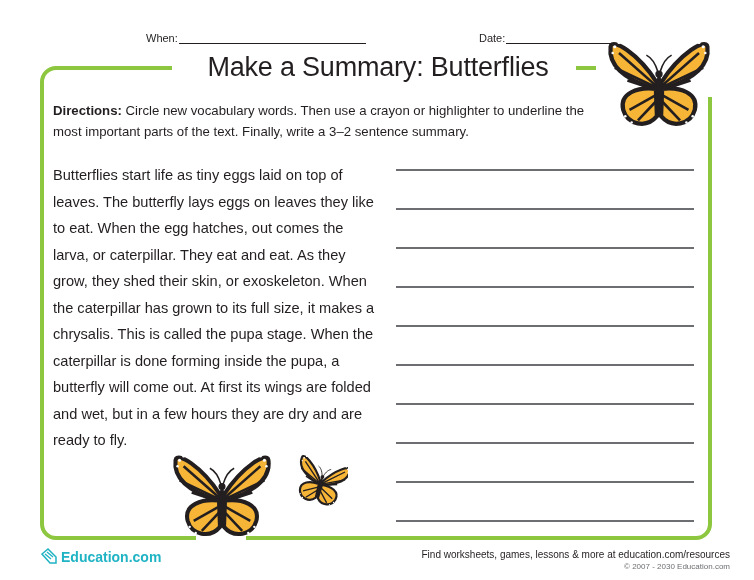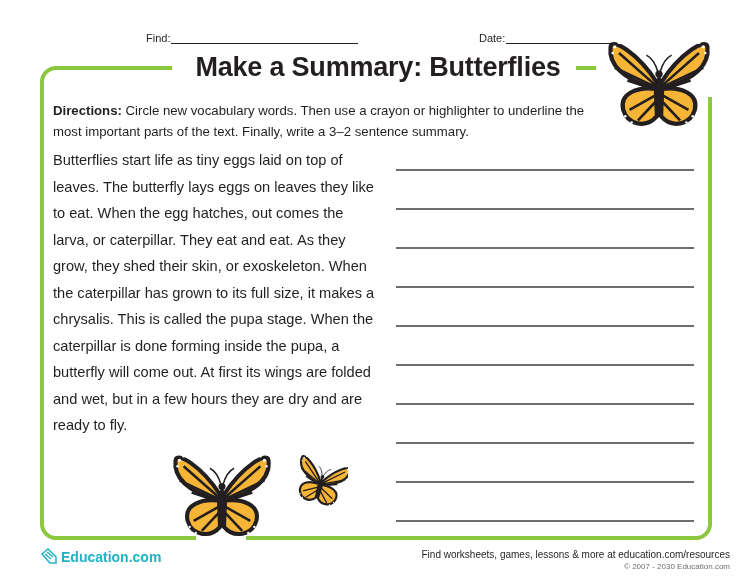--- a/index.html
+++ b/index.html
@@ -11,47 +11,47 @@
     #name-field { left: 146px; }
     #name-field .line { width: 187px; }
     #date-field { left: 479px; }
     #date-field .line { width: 110px; }
 
     .frame { position: absolute; left: 40px; top: 66px; width: 672px; height: 474px; border: 4px solid #8dc63f; border-radius: 16px; }
     .frame-gap-title { position: absolute; left: 172px; top: 60px; width: 404px; height: 16px; background: #fff; }
     .frame-gap-butterfly-top { position: absolute; left: 596px; top: 55px; width: 130px; height: 42px; background: #fff; }
     .frame-gap-bottom1 { position: absolute; left: 196px; top: 530px; width: 50px; height: 14px; background: #fff; }
 
-    .title { position: absolute; left: 180px; top: 52px; width: 396px; text-align: center; font-size: 27px; font-weight: bold; color: #231f20; letter-spacing: -0.2px; }
+    .title { position: absolute; left: 180px; top: 52px; width: 396px; text-align: center; font-size: 27px; font-weight: normal; color: #231f20; letter-spacing: -0.2px; }
 
     .directions { position: absolute; left: 53px; top: 100px; width: 560px; font-size: 13.2px; line-height: 21px; color: #231f20; }
     .directions b { font-weight: bold; }
 
-    .passage { position: absolute; left: 53px; top: 147px; width: 330px; font-size: 14.6px; line-height: 26.5px; color: #231f20; }
+    .passage { position: absolute; left: 53px; top: 162px; width: 330px; font-size: 14.6px; line-height: 26.5px; color: #231f20; }
 
     .answer-lines { position: absolute; left: 396px; top: 169px; width: 298px; }
     .answer-line { height: 39px; border-top: 2px solid #6d6e71; }
 
     .butterfly { position: absolute; }
     #butterfly-top { left: 596px; top: 32px; width: 126px; height: 100px; }
     #butterfly-bottom-large { left: 170px; top: 446px; width: 104px; height: 96px; }
     #butterfly-bottom-small { left: 294px; top: 455px; width: 54px; height: 52px; }
 
     .logo { position: absolute; left: 40px; top: 548px; display: flex; align-items: center; color: #1fb3c4; font-size: 14px; font-weight: bold; }
     .logo svg { margin-right: 3px; }
 
     .footer-text { position: absolute; right: 24px; top: 549px; text-align: right; }
     .footer-main { font-size: 10px; color: #231f20; }
     .footer-copy { font-size: 8px; color: #6d6e71; margin-top: 2px; }
   </style>
 </head>
 <body>
 
 <div class="name-date" id="name-field">
-  <span>Find:</span>
+  <span>When:</span>
   <span class="line"></span>
 </div>
 <div class="name-date" id="date-field">
   <span>Date:</span>
   <span class="line"></span>
 </div>
 
 <div class="frame"></div>
 <div class="frame-gap-title"></div>
 <div class="frame-gap-butterfly-top"></div>

